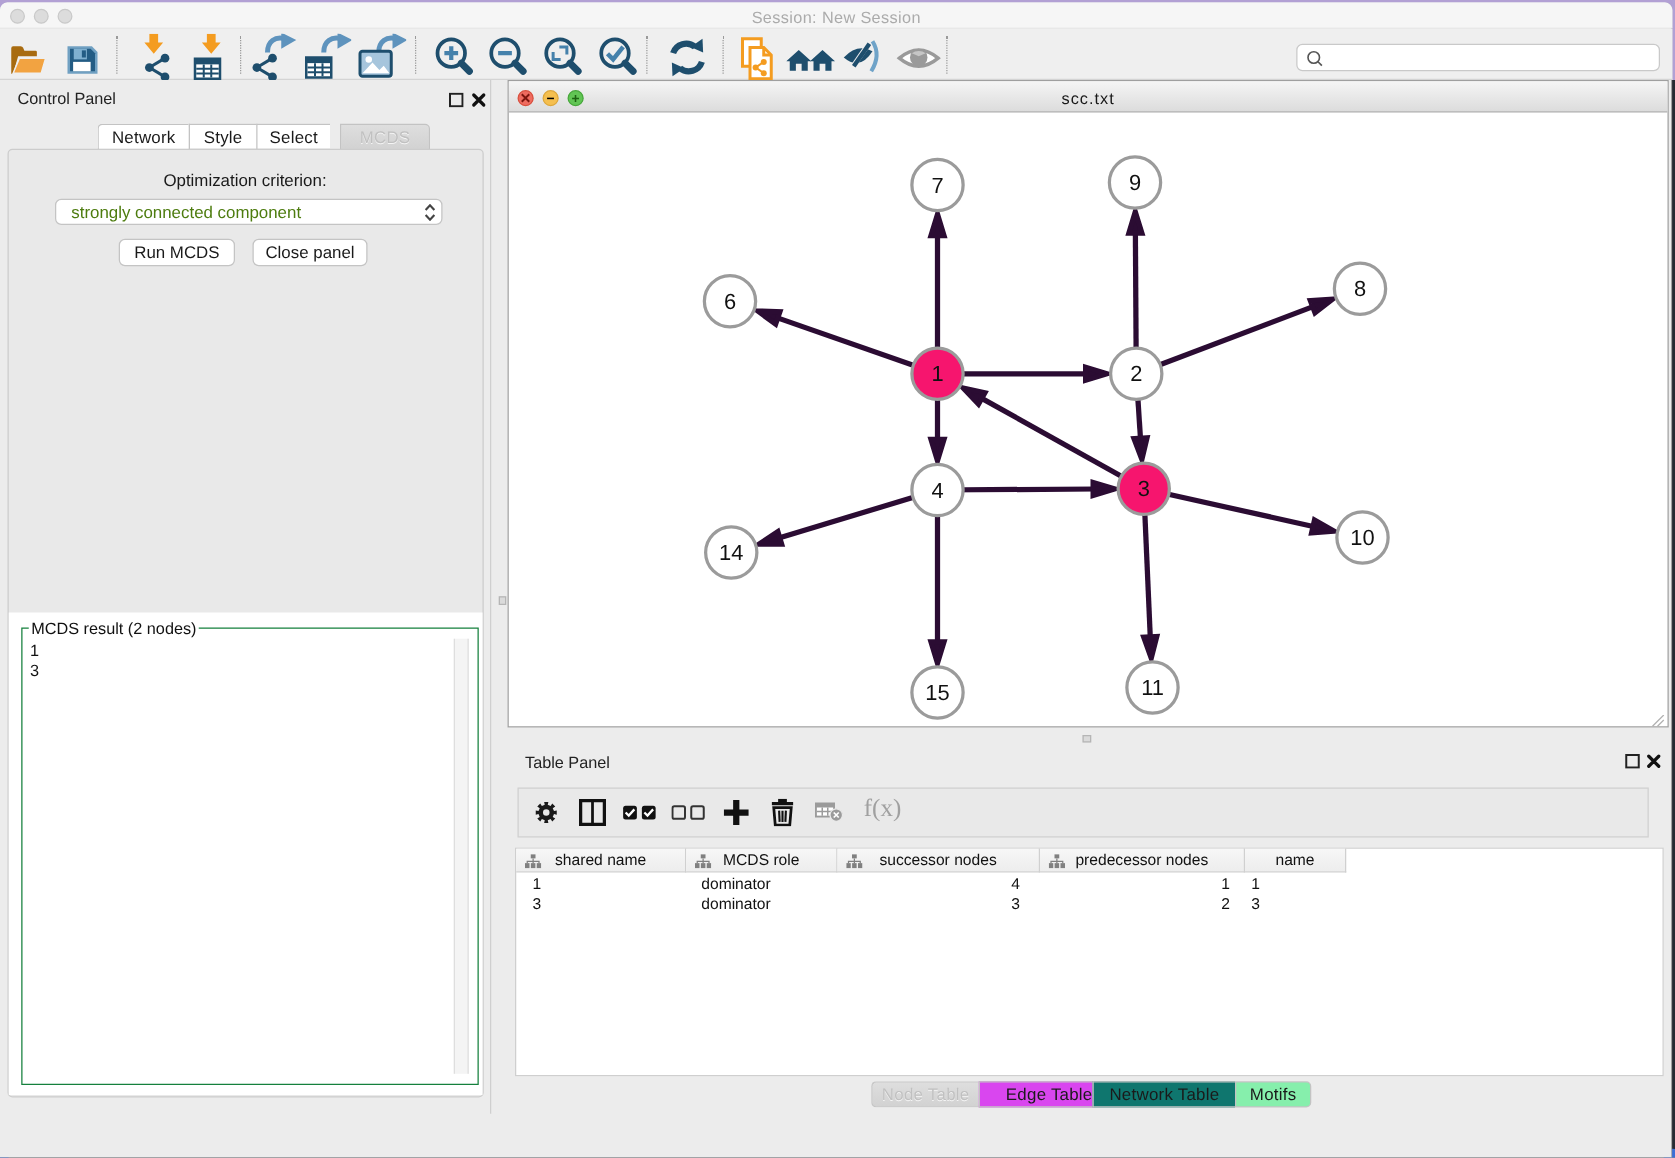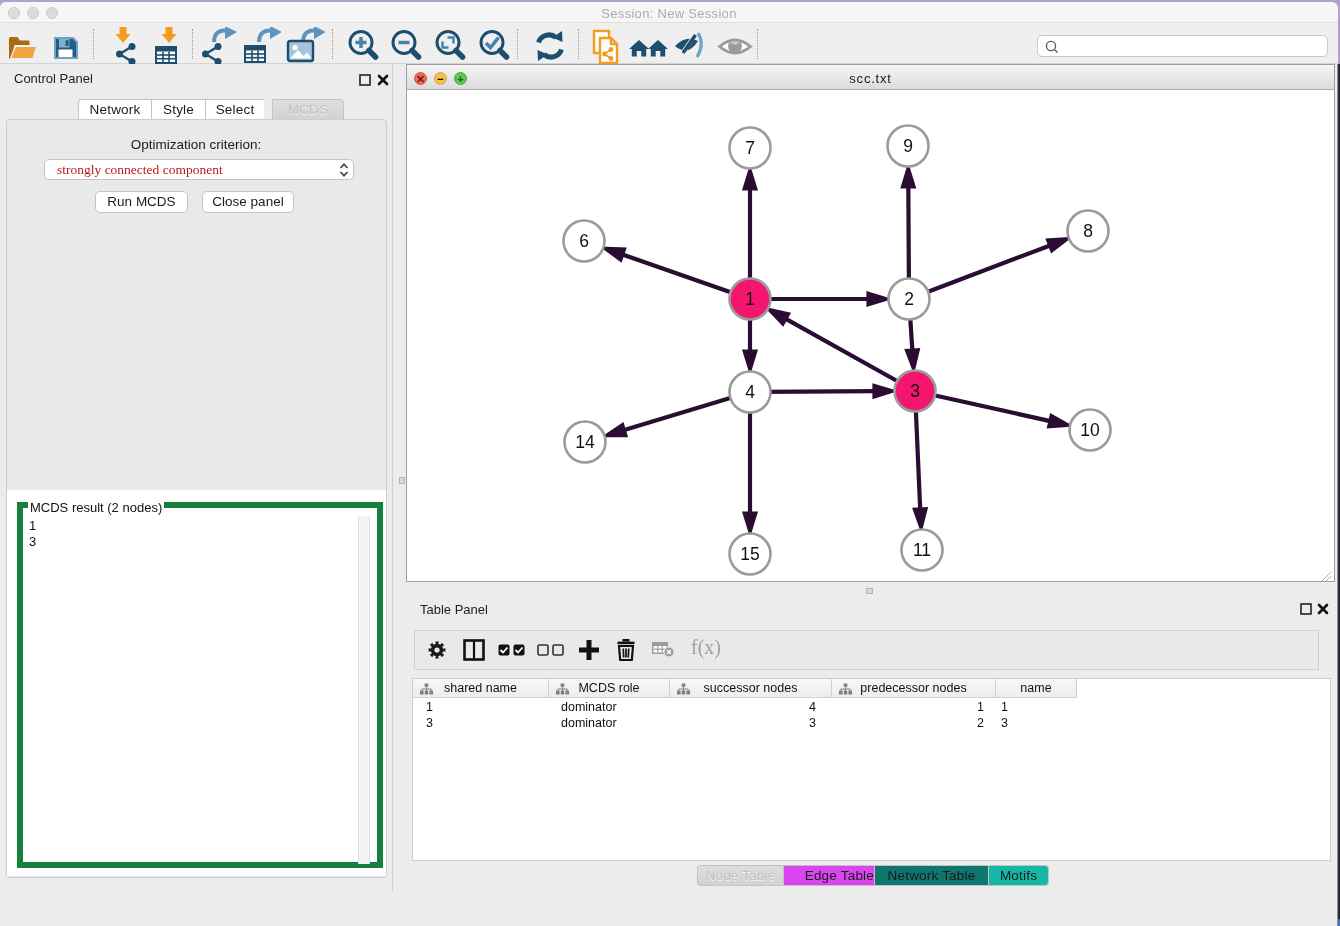--- a/index.html
+++ b/index.html
@@ -13,23 +13,23 @@
 .tsep { position:absolute; top:6px; height:30px; width:0; border-left:1px dotted #9a9a9a; }
 #searchbox { position:absolute; left:1037px; top:12px; width:291px; height:22px; background:#fff; border:1px solid #c9c9c9; border-radius:5px; }
 
 #cpanel { position:absolute; left:0; top:62px; width:393px; height:827px; background:#ececec; border-right:1px solid #cfcfcf; }
 #cphead { position:absolute; left:14px; top:7px; font-size:13px; color:#222; }
 .winbtn { position:absolute; top:10px; }
 .tabs { position:absolute; font-size:13px; }
 .tab { position:absolute; top:0; height:21px; background:#fff; border:1px solid #c3c3c3; border-right:none; text-align:center; line-height:20px; color:#1a1a1a; font-weight:400; font-size:13.5px; letter-spacing:0.2px; }
 #cptabpane { position:absolute; left:6px; top:55px; width:381px; height:759px; background:#e9e9e9; border:1px solid #cccccc; border-radius:4px; }
 #optlabel { position:absolute; left:0; top:73px; width:100%; text-align:center; font-size:13.5px; color:#1a1a1a; }
-#combo { position:absolute; left:44px; top:95px; width:310px; height:21px; background:#fff; border:1px solid #c4c4c4; border-radius:5px; font-size:13.5px; color:#b91c1c; line-height:19px; padding-left:12px;font-family:Liberation Serif, serif; }
+#combo { position:absolute; left:44px; top:95px; width:310px; height:21px; background:#fff; border:1px solid #c4c4c4; border-radius:5px; font-size:13.5px; color:#4d7c0f; line-height:19px; padding-left:12px; }
 .btn { position:absolute; height:22px; background:#fff; border:1px solid #c4c4c4; border-radius:5px; text-align:center; font-size:13.5px; color:#1a1a1a; line-height:20px; }
-#fieldset { position:absolute; left:17px; top:438px; width:366px; height:366px; border:6px solid #15803d; background:#ffffff; }
+#fieldset { position:absolute; left:17px; top:438px; width:366px; height:366px; border:1px solid #15803d; background:#ffffff; }
 #fieldlegend { position:absolute; left:5px; top:-8px; background:#ffffff; padding:0 2px; font-size:13px; color:#111; }
 #mcdstext { position:absolute; left:2px; top:10px; width:340px; font-size:13px; color:#111; line-height:16px; padding:0 4px; }
 #mcdsscroll { position:absolute; right:7px; top:8px; width:12px; height:348px; background:#f4f4f4; border-left:1px solid #dedede; border-right:1px solid #dedede; }
 
 #netframe { position:absolute; left:406px; top:62px; width:929px; height:518px; overflow:hidden; background:#fff; border:1px solid #9f9f9f; }
 #nettitle { position:absolute; left:0; top:0; width:100%; height:25px; background:linear-gradient(#f5f5f5,#dcdcdc); border-bottom:1px solid #ababab; }
 #nettitletext { position:absolute; width:100%; text-align:center; top:6px; font-size:13px; color:#181818; font-weight:400; letter-spacing:0.8px; }
 .mac { position:absolute; top:7px; width:13px; height:13px; border-radius:50%; font-size:11px; line-height:12px; text-align:center; font-weight:700; }
 
 #tpanel { position:absolute; left:406px; top:594px; width:929px; height:295px; background:#ececec; }
@@ -407,21 +407,21 @@
 <div class="td" style="left:13px;top:36px">3</div>
 <div class="td" style="left:148px;top:36px">dominator</div>
 <div class="td" style="left:303px;top:36px;width:100px;text-align:right">3</div>
 <div class="td" style="left:471px;top:36px;width:100px;text-align:right">2</div>
 <div class="td" style="left:588px;top:36px">3</div>
     </div>
     <div id="btabs">
       <div style="position:absolute;left:291px;top:269px;width:86px;height:21px;border:1px solid #c3c3c3;border-right:none;text-align:center;line-height:20px;font-size:13.5px;font-weight:400;letter-spacing:0.2px;background:linear-gradient(#dedede,#d2d2d2);color:#c0c0c0;text-shadow:0 1px 0 #f5f5f5;border-radius:4px 0 0 4px;">Node Table</div>
 <div style="position:absolute;left:377px;top:269px;width:91px;height:21px;border:1px solid #c3c3c3;border-right:none;text-align:right;line-height:20px;font-size:13.5px;font-weight:400;letter-spacing:0.2px;background:#d946ef;color:#1a1a1a;">Edge Table</div>
 <div style="position:absolute;left:468px;top:269px;width:114px;height:21px;border:1px solid #c3c3c3;border-right:none;text-align:center;line-height:20px;font-size:13.5px;font-weight:400;letter-spacing:0.2px;background:#0f766e;color:#1a1a1a;">Network Table</div>
-<div style="position:absolute;left:582px;top:269px;width:61px;height:21px;border:1px solid #c3c3c3;border-right:1px solid #c3c3c3;text-align:center;line-height:20px;font-size:13.5px;font-weight:400;letter-spacing:0.2px;background:#14b8a6;color:#1a1a1a;border-radius:0 4px 4px 0;">Motifs</div>
+<div style="position:absolute;left:582px;top:269px;width:61px;height:21px;border:1px solid #c3c3c3;border-right:1px solid #c3c3c3;text-align:center;line-height:20px;font-size:13.5px;font-weight:400;letter-spacing:0.2px;background:#86efac;color:#1a1a1a;border-radius:0 4px 4px 0;">Motifs</div>
     </div>
   </div>
 
 
 <div style="position:absolute;left:399px;top:475px;width:6px;height:7px;background:#dadada;border:1px solid #b5b5b5;"></div>
 <div style="position:absolute;left:866px;top:586px;width:7px;height:6px;background:#dadada;border:1px solid #b5b5b5;"></div>
 <svg style="position:absolute;left:1320px;top:570px" width="12" height="10">
       <g stroke="#b0b0b0">
         <line x1="2" y1="9" x2="11" y2="0"></line>
         <line x1="6" y1="9" x2="11" y2="4"></line>

